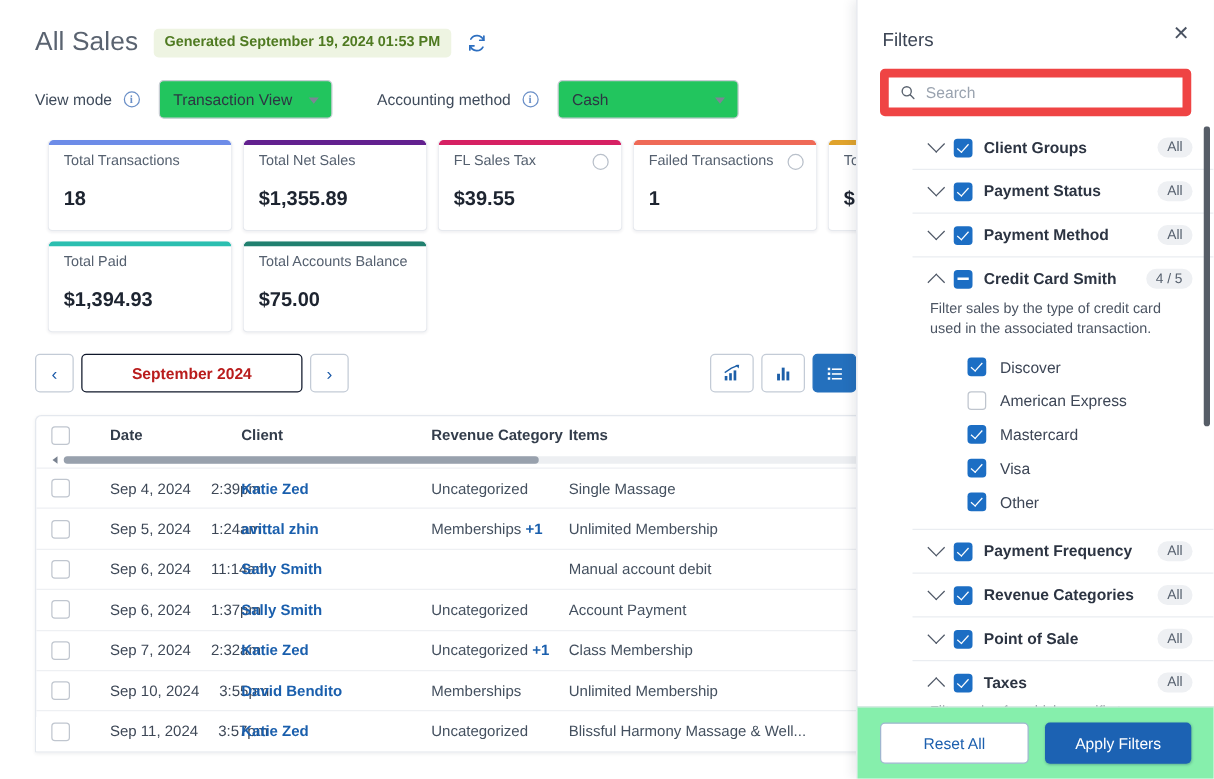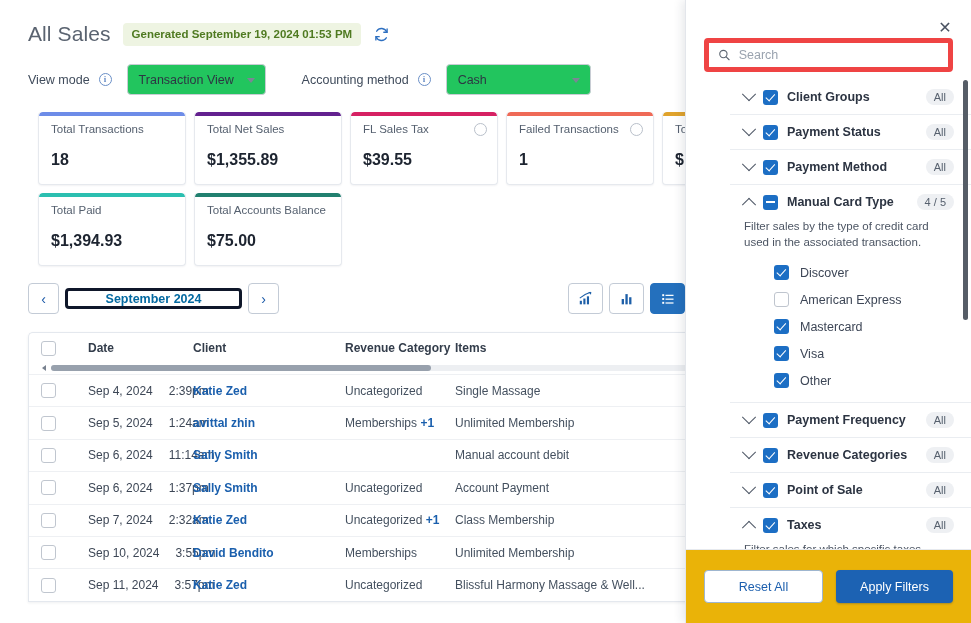--- a/index.html
+++ b/index.html
@@ -156,25 +156,25 @@
     width: 31px; height: 31px;
     border: 1px solid #c3cbd6;
     border-radius: 4px;
     background: #fff;
     color: #1c5aa8;
     display: flex; align-items: center; justify-content: center;
     cursor: pointer;
     font-size: 14px;
   }
   .month-btn {
-    width: 177px; height: 21px;
-    border: 3px solid #0f172a;
+    width: 177px; height: 31px;
+    border: 1px solid #0f172a;
     border-radius: 4px;
     background: #fff;
-    color: #0369a1;
+    color: #b91c1c;
     font-size: 12.5px;
     font-weight: bold;
     display: flex; align-items: center; justify-content: center;
     margin: 0 6px;
     cursor: pointer;
   }
   .nav-spacer { flex: 1; }
   .viewtog { display: flex; gap: 6px; }
   .tog-btn {
     width: 35px; height: 31px;
@@ -286,21 +286,21 @@
     width: 18px; height: 18px;
     cursor: pointer;
     color: #4a5362;
     font-size: 16px;
     line-height: 17px;
     text-align: center;
   }
   .f-search {
     margin: 14px 18px 0 18px;
     height: 18px;
-    border: 5px solid #ef4444;
+    border: 7px solid #ef4444;
     border-radius: 4px;
     display: flex;
     align-items: center;
     padding: 12px 9px;
     gap: 8px;
   }
   .f-search input {
     border: none; outline: none;
     font-size: 12.5px;
     color: #2d3643;
@@ -394,27 +394,27 @@
 
   .f-scrollbar {
     position: absolute;
     right: 3px; top: 0;
     width: 5px; height: 240px;
     background: #565d67;
     border-radius: 3px;
   }
 
   .f-foot {
-    height: 74px;
+    height: 58px;
     border-top: 1px solid #e6e9ee;
     display: flex;
     align-items: center;
     gap: 13px;
     padding: 0 18px;
-    background: #eab308;
+    background: #86efac;
   }
   .btn {
     height: 33px;
     border-radius: 4px;
     font-size: 12.5px;
     display: flex;
     align-items: center;
     justify-content: center;
     cursor: pointer;
     flex: 1;
@@ -632,20 +632,21 @@
           <span>Uncategorized</span>
           <span class="plus"></span>
         </div>
         <div class="td-items">Blissful Harmony Massage &amp; Well...</div>
       </div>
     </div>
   </div>
 
   <div id="filters">
     <div class="f-head">
+      <div class="f-title">Filters</div>
       <div class="f-close">✕</div>
     </div>
 
     <div class="f-search">
       <svg width="14" height="14" viewBox="0 0 16 16" fill="none" stroke="#5b6personal; stroke:#5b6470" stroke-width="1.5">
         <circle cx="6.8" cy="6.8" r="4.6" stroke="#5b6470" fill="none" stroke-width="1.4"></circle>
         <path d="M10.3 10.3 L14 14" stroke="#5b6470" stroke-width="1.4" stroke-linecap="round"></path>
       </svg>
       <input type="text" placeholder="Search" style="">
     </div>
@@ -677,21 +678,21 @@
             <span class="cb"></span>
             <span class="f-name">Payment Method</span>
             <span class="f-count">All</span>
           </div>
         </div>
 
         <div class="f-group">
           <div class="f-grow">
             <span class="chev up"></span>
             <span class="cb indet"></span>
-            <span class="f-name">Manual Card Type</span>
+            <span class="f-name">Credit Card Smith</span>
             <span class="f-count">4 / 5</span>
           </div>
           <div class="f-desc">Filter sales by the type of credit card used in the associated transaction.</div>
           <div class="f-opt">
             <span class="cb"></span>
             <span class="f-opt-label">Discover</span>
           </div>
           <div class="f-opt">
             <span class="cb empty"></span>
             <span class="f-opt-label">American Express</span>

